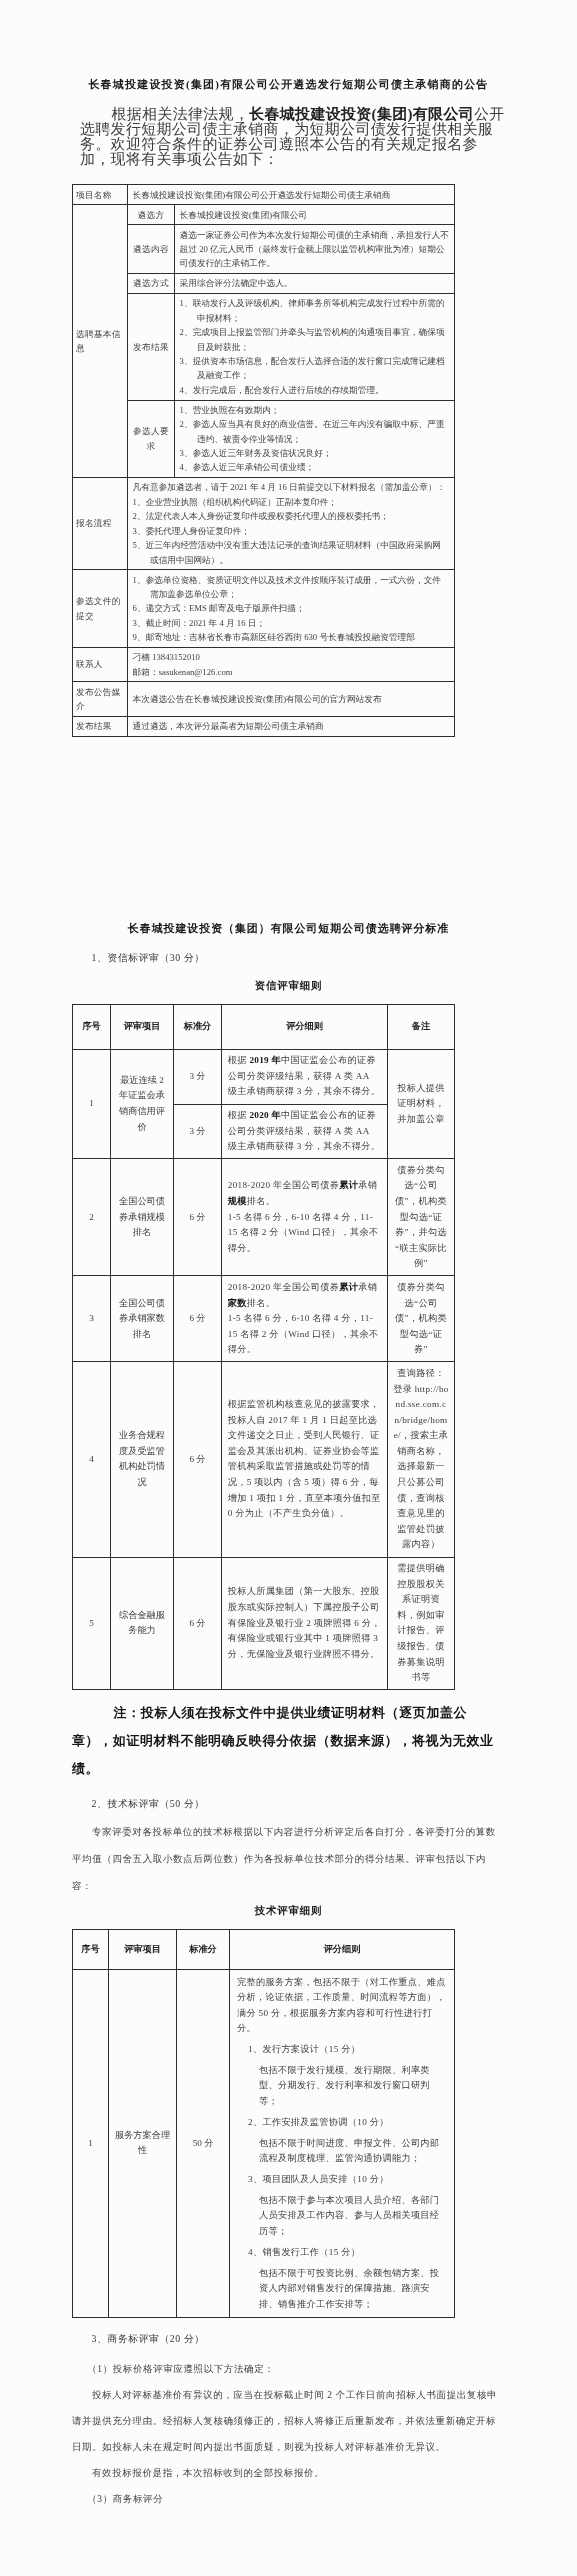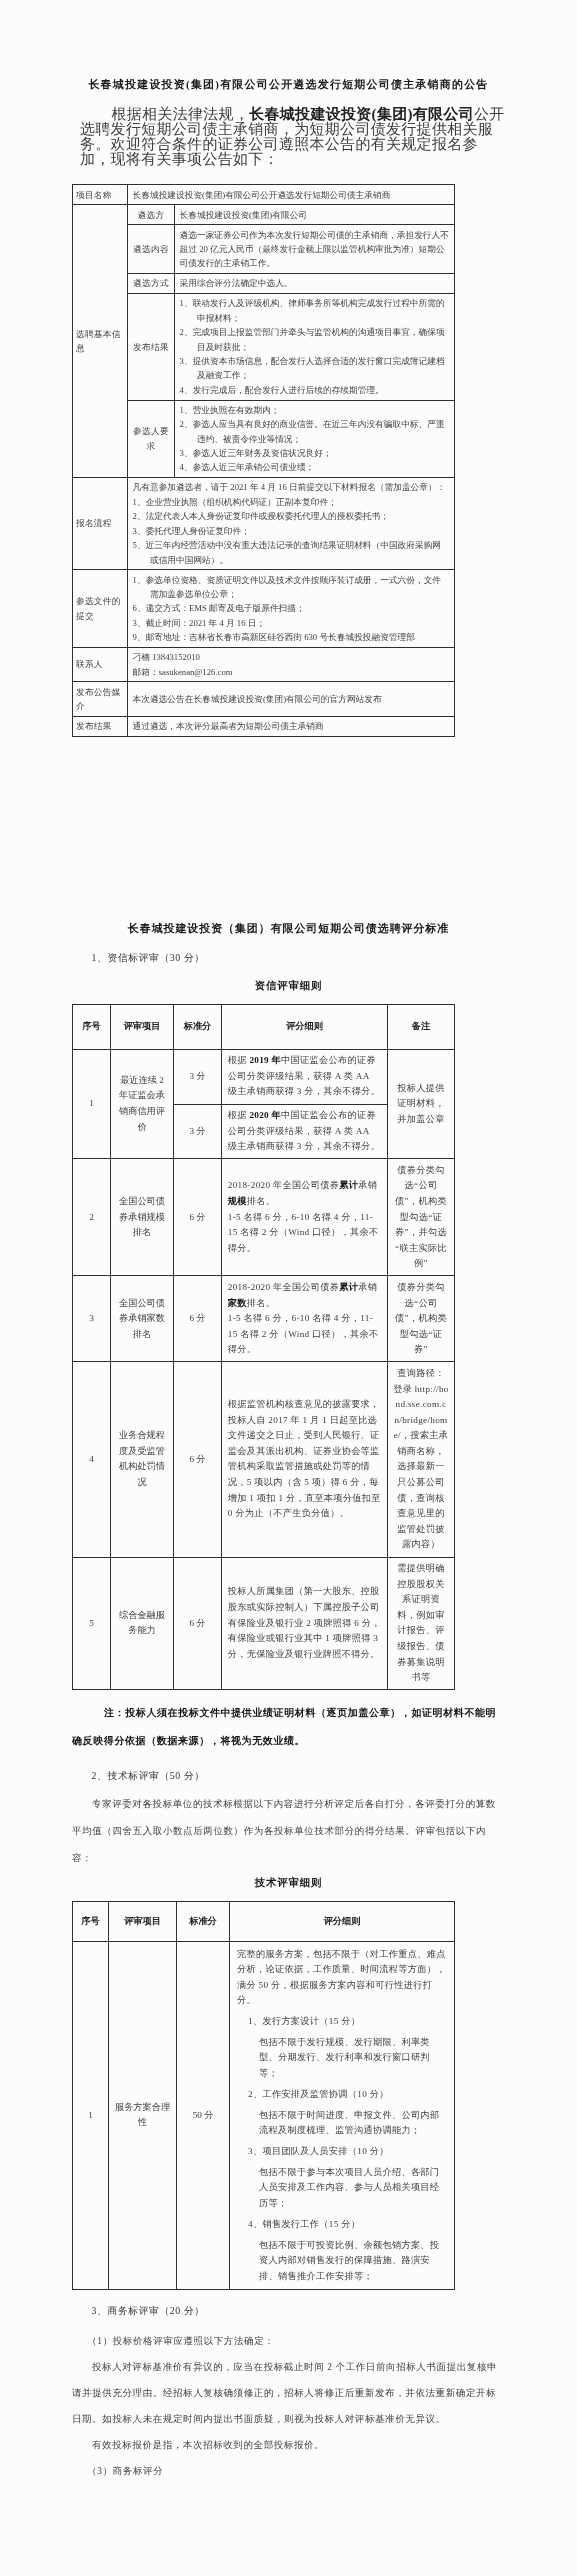--- a/index.html
+++ b/index.html
@@ -44,21 +44,21 @@
   }
 
   .score-table{margin-top:11.5px;font-size:9.2px;line-height:15.6px;color:#3c3c3c;}
   .score-table td{padding:1.7px 3.5px;text-align:center;}
   .score-table td.detail{text-align:left;padding:3.5px 5.8px;letter-spacing:0.3px;}
   .score-table td.remark{padding:3.5px 5.2px;letter-spacing:0.3px;word-break:break-all;}
   .score-table .hdr td{font-weight:bold;color:#222;padding:14px 2.3px;font-size:9.2px;}
   .score-table b{color:#161616;}
 
   .note{
-    margin:9.2px 0 0 0;font-size:10px;font-weight:bold;color:#161616;
+    margin:9.2px 0 0 0;font-size:13px;font-weight:bold;color:#161616;
     line-height:28px;text-indent:3.2em;letter-spacing:0.6px;
   }
   .tech-intro{
     margin:8px 0 0 0;font-size:9.5px;line-height:26.6px;text-indent:2.1em;
     color:#3d3d3d;letter-spacing:0.6px;
   }
   .tech-table{margin-top:11.5px;font-size:9.2px;line-height:15.6px;color:#3c3c3c;}
   .tech-table td{padding:1.7px 3.5px;text-align:center;}
   .tech-table .hdr td{font-weight:bold;color:#222;padding:11.5px 2.3px;}
   .tech-table td.detail{text-align:left;padding:4.6px 7px;letter-spacing:0.3px;}

